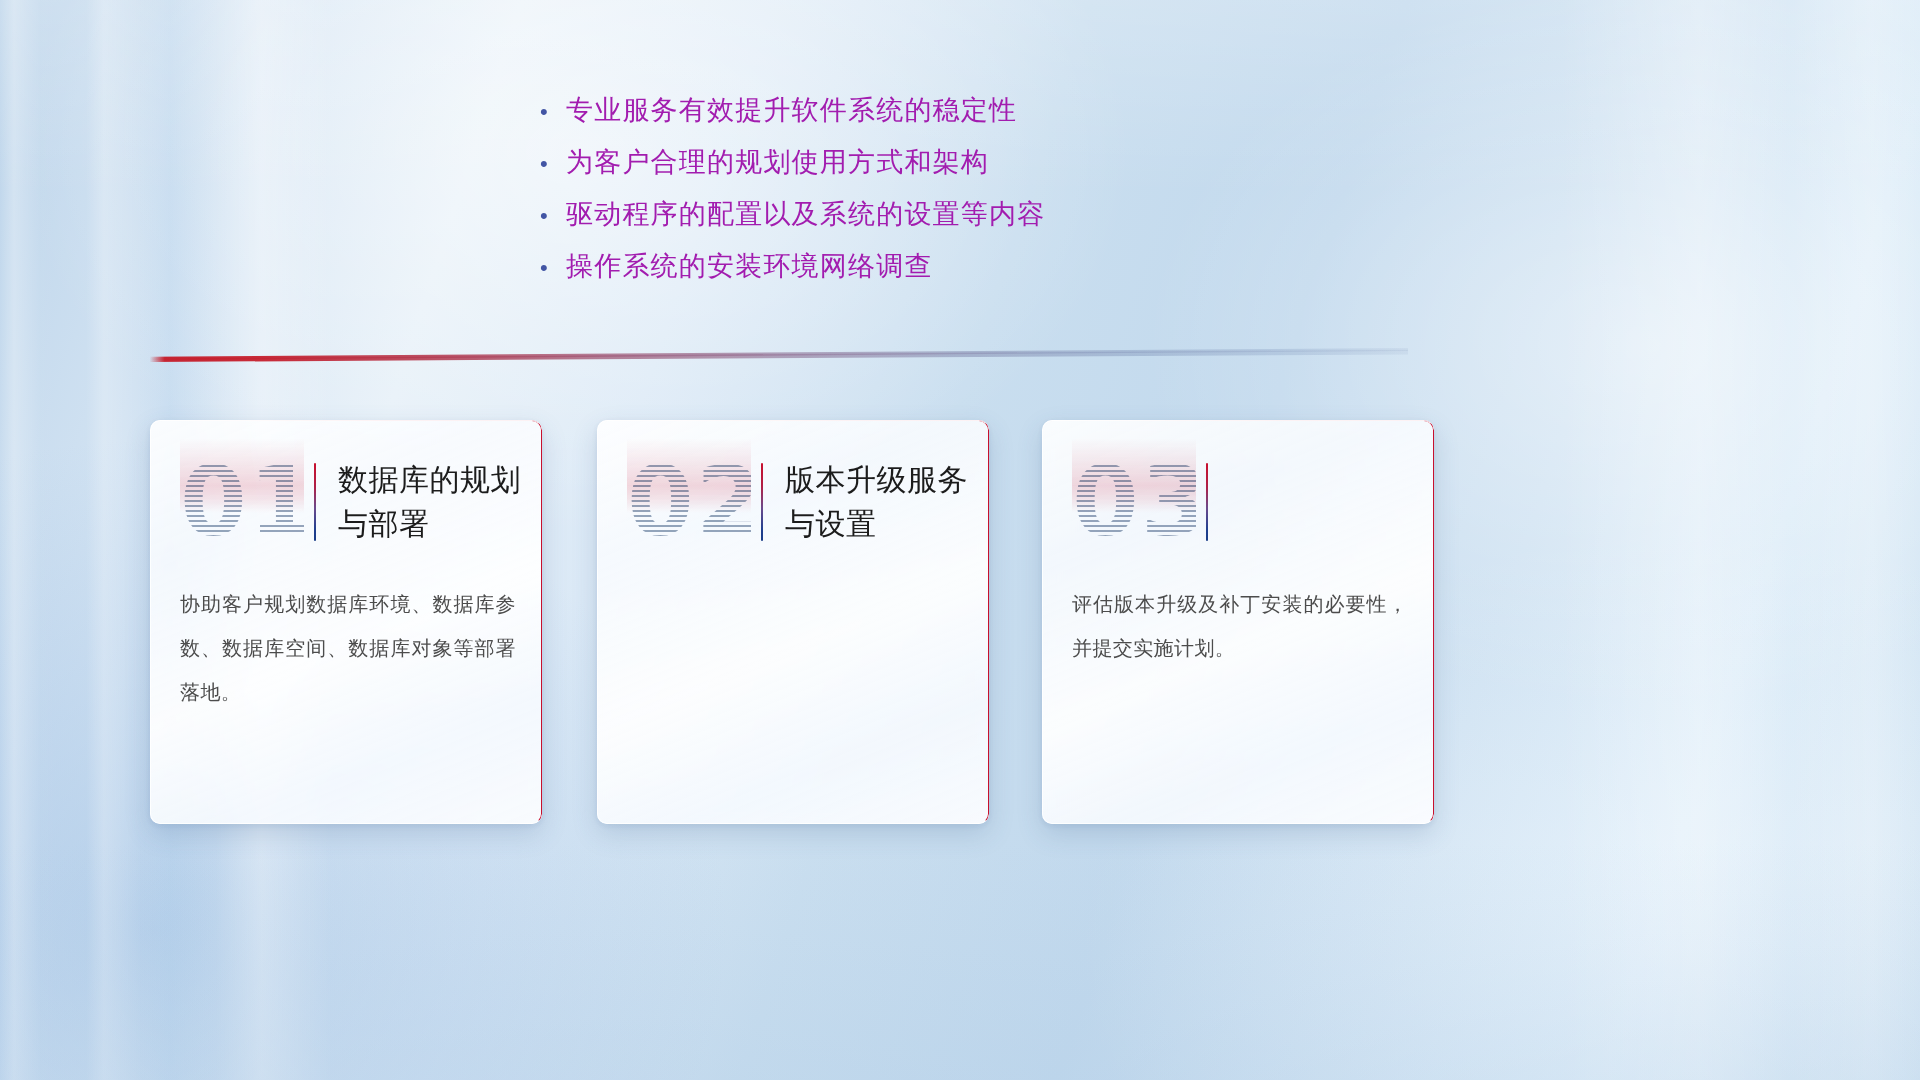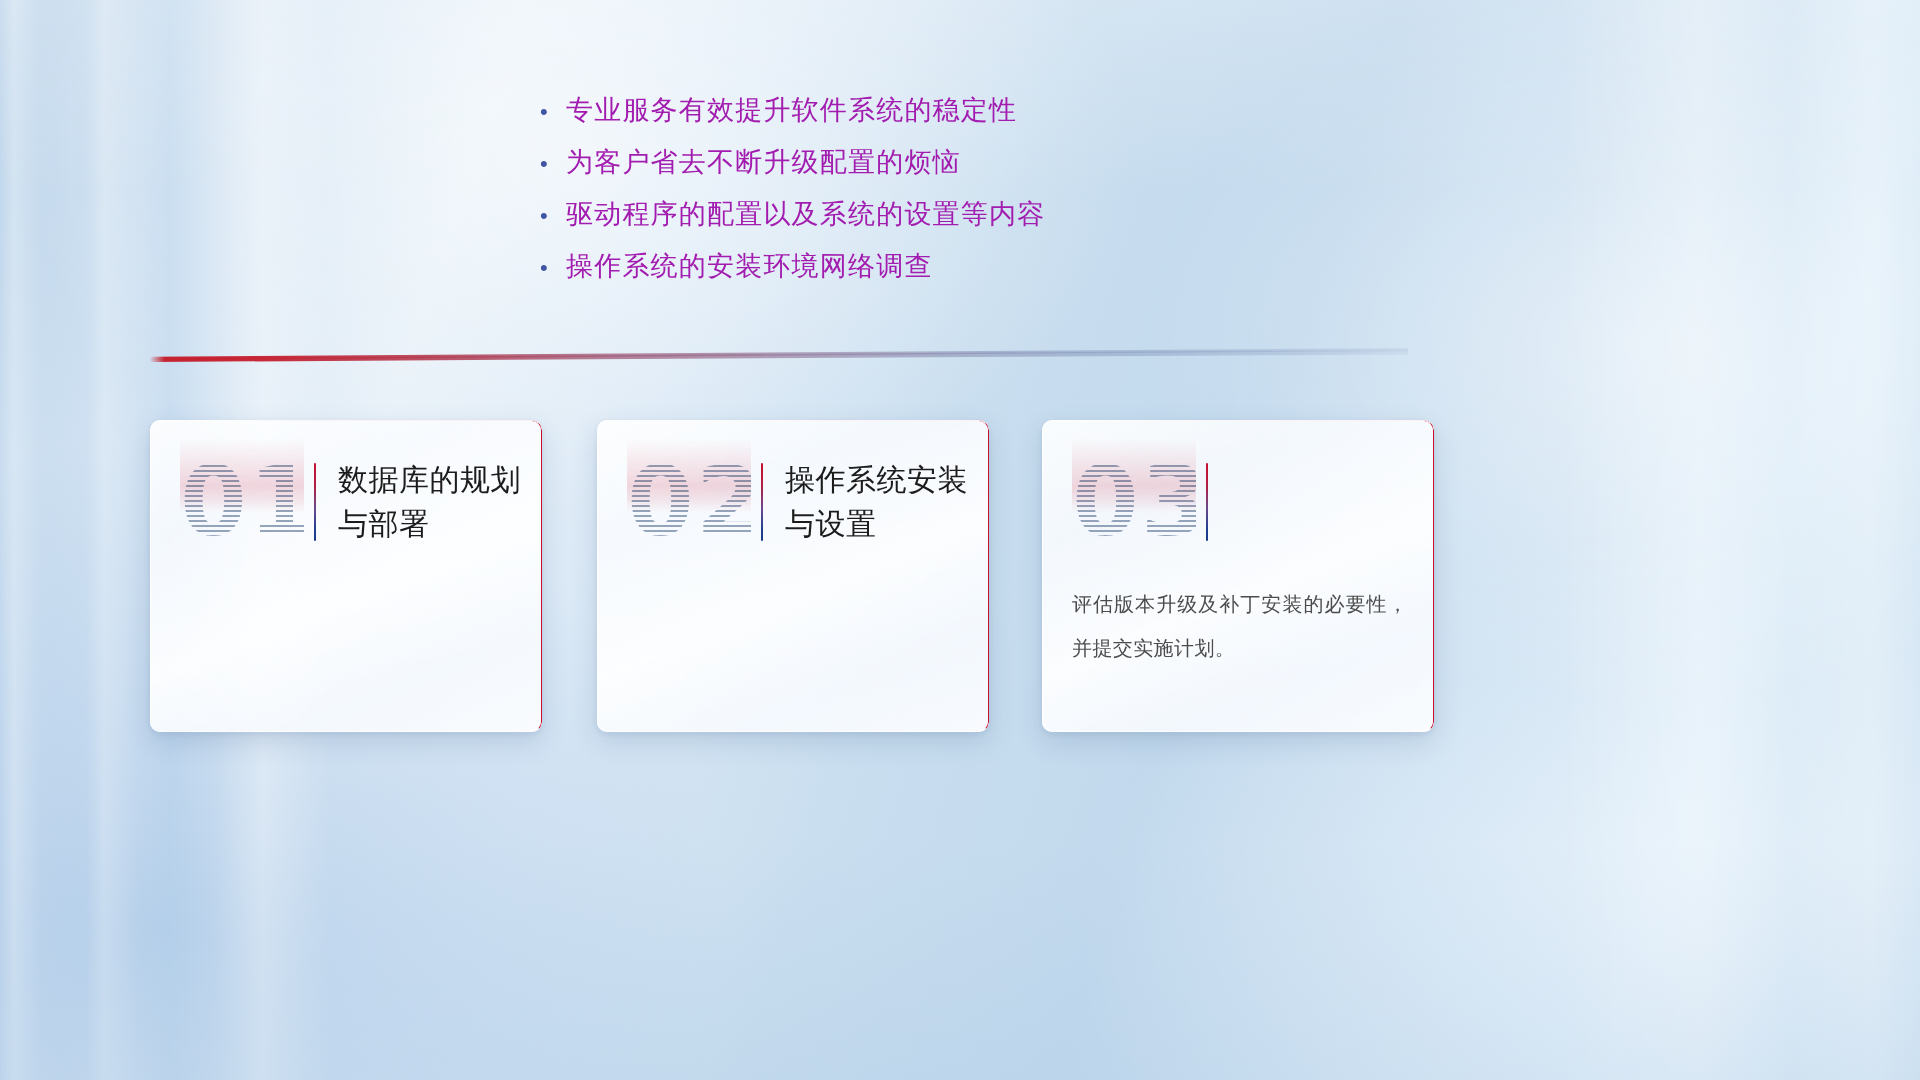--- a/index.html
+++ b/index.html
@@ -130,21 +130,21 @@
 
   
   #cards {
     position: absolute;
     left: 150px; top: 420px;
     width: 1300px; height: 322px;
   }
   .card {
     position: absolute;
     top: 0;
-    width: 392px; height: 312px;
+    width: 392px; height: 404px;
     border-radius: 10px;
     overflow: hidden;
     box-shadow:
       0 10px 26px rgba(60,92,140,0.18),
       0 2px 6px rgba(60,92,140,0.10);
     background:
       linear-gradient(158deg,
         rgba(255,255,255,0.90) 0%,
         rgba(250,252,255,0.86) 26%,
         rgba(255,255,255,0.93) 55%,
@@ -267,21 +267,21 @@
 
 <div id="bullets">
 
   <div class="bullet-row">
     <span class="bullet-dot">•</span>
     <span class="bullet-text">专业服务有效提升软件系统的稳定性</span>
   </div>
 
   <div class="bullet-row">
     <span class="bullet-dot">•</span>
-    <span class="bullet-text">为客户省去不断升级配置的烦恼</span>
+    <span class="bullet-text">为客户合理的规划使用方式和架构</span>
   </div>
 
   <div class="bullet-row">
     <span class="bullet-dot">•</span>
     <span class="bullet-text">驱动程序的配置以及系统的设置等内容</span>
   </div>
 
   <div class="bullet-row">
     <span class="bullet-dot">•</span>
     <span class="bullet-text">操作系统的安装环境网络调查</span>
@@ -297,28 +297,29 @@
 <div id="cards">
 
   <div class="card" id="card-0">
     <div class="card-head">
       <div class="card-num">01</div>
       <div class="card-num-tint"></div>
       <div class="card-bar"></div>
       <div class="card-title">数据库的规划
 与部署</div>
     </div>
+    <div class="card-body">协助客户规划数据库环境、数据库参数、数据库空间、数据库对象等部署落地。</div>
   </div>
 
   <div class="card" id="card-1">
     <div class="card-head">
       <div class="card-num">02</div>
       <div class="card-num-tint"></div>
       <div class="card-bar"></div>
-      <div class="card-title">操作系统安装
+      <div class="card-title">版本升级服务
 与设置</div>
     </div>
   </div>
 
   <div class="card" id="card-2">
     <div class="card-head">
       <div class="card-num">03</div>
       <div class="card-num-tint"></div>
       <div class="card-bar"></div>
     </div>

